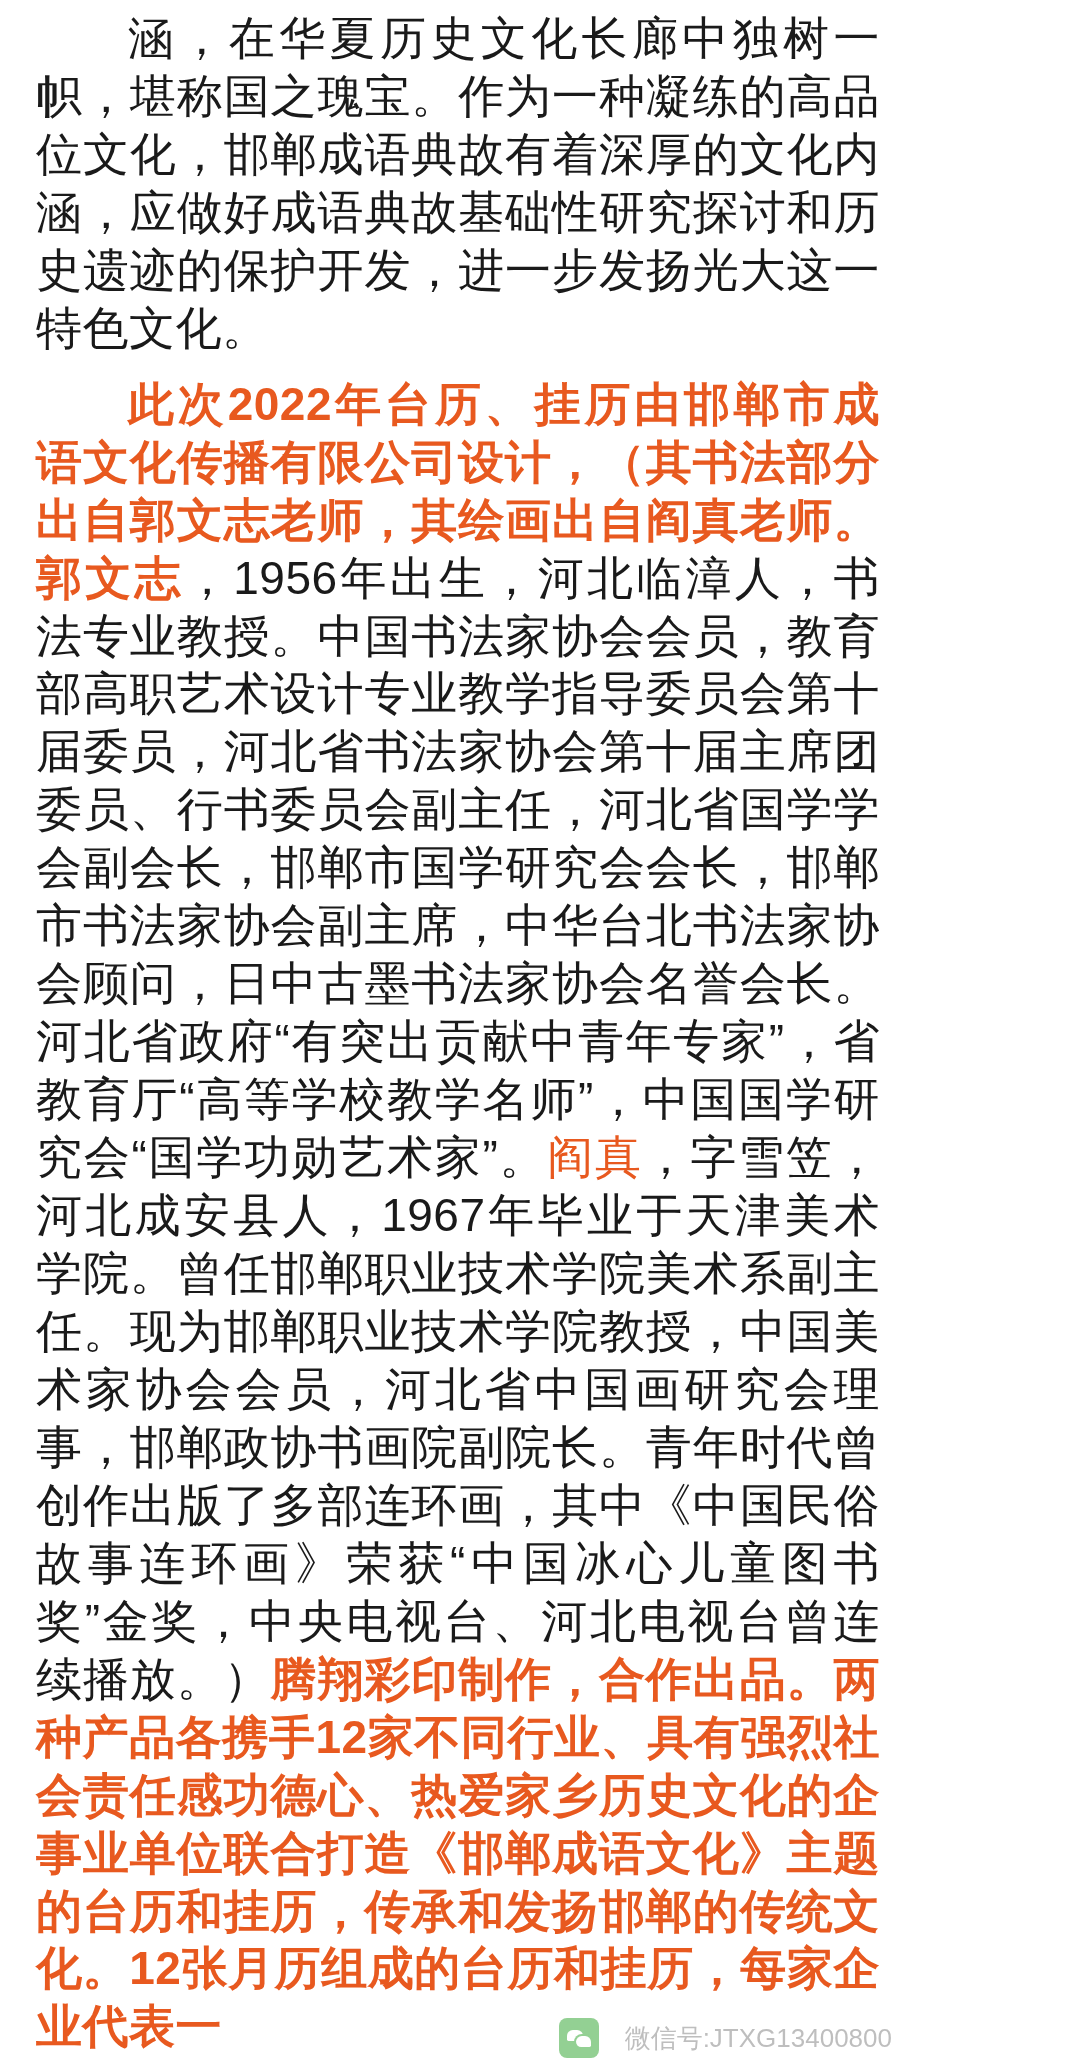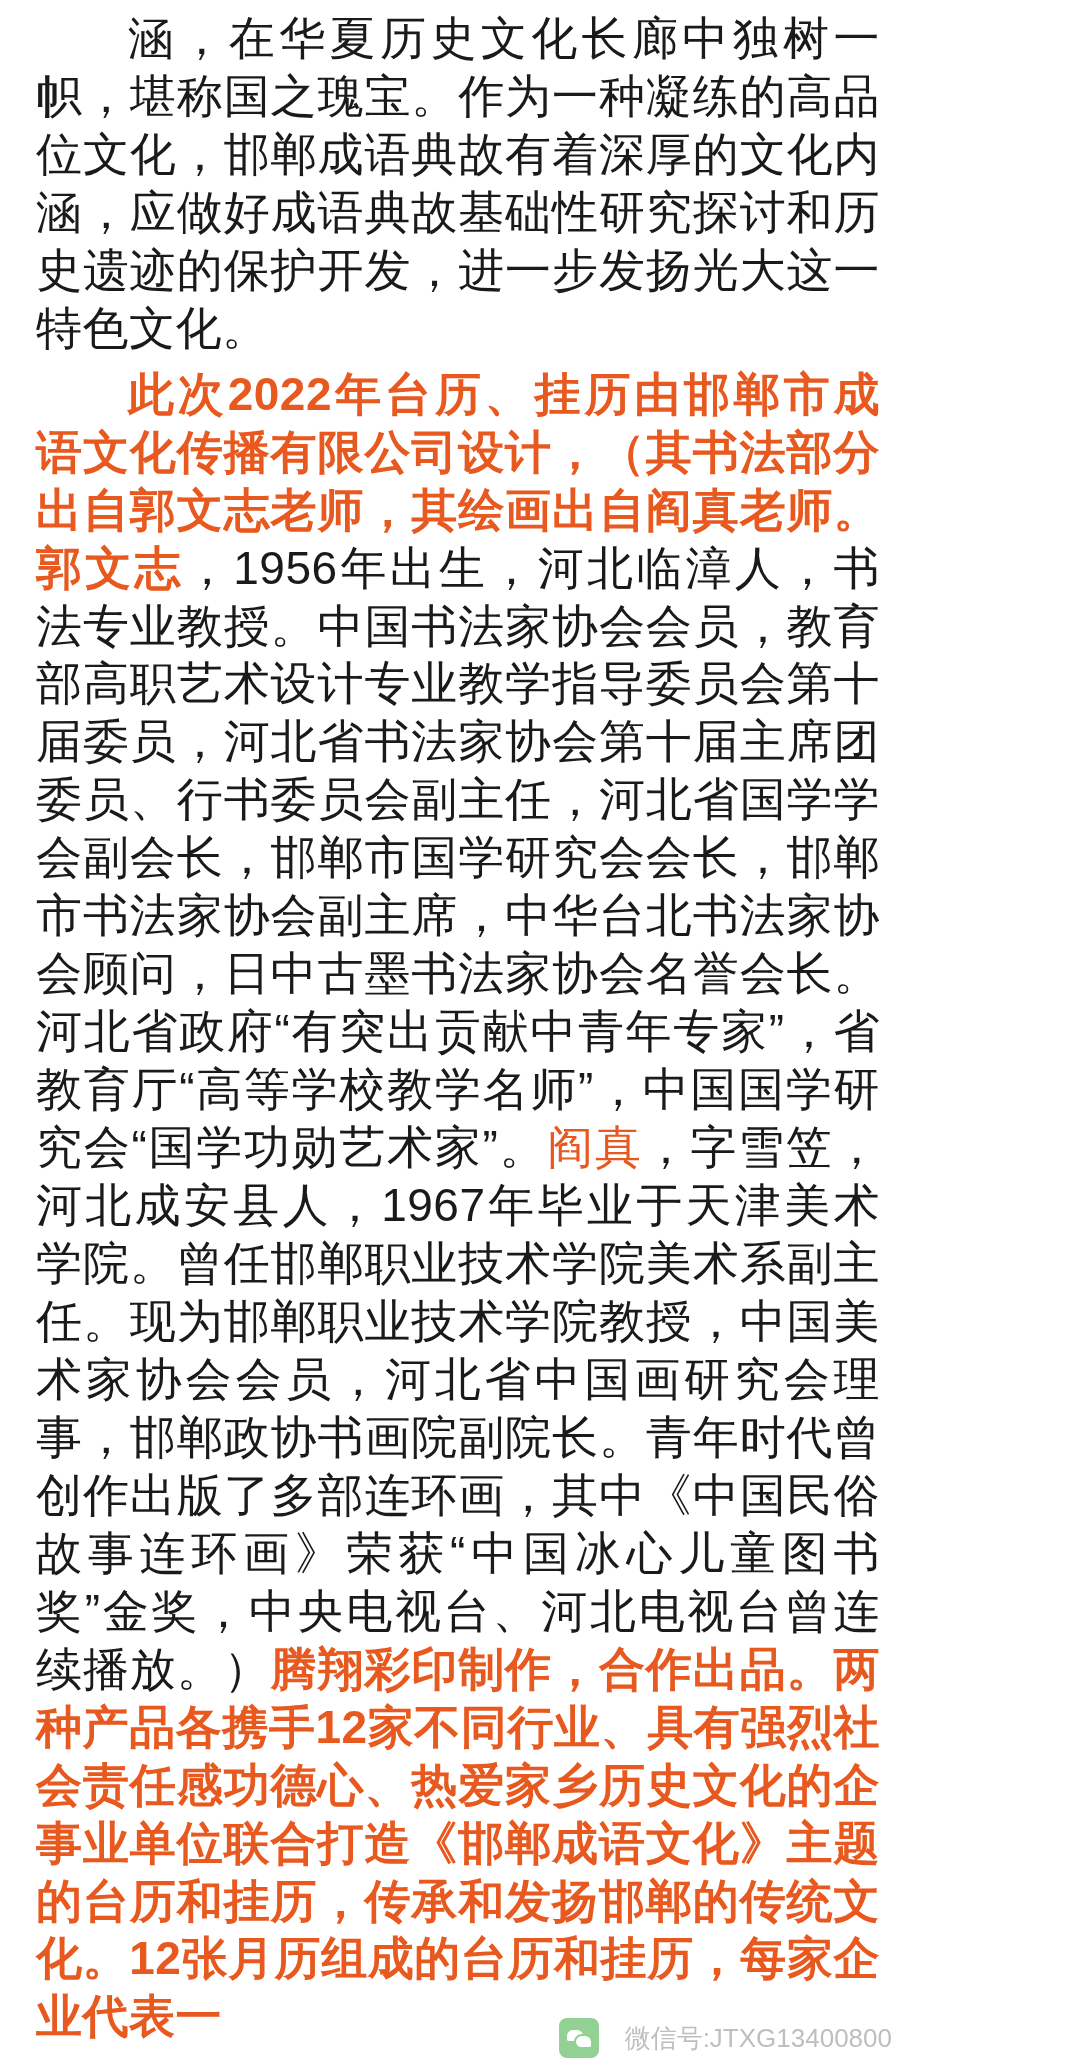--- a/index.html
+++ b/index.html
@@ -27,21 +27,21 @@
     line-height: 1.26;
     color: #1a1a1a;
     text-align: justify;
     text-justify: inter-ideograph;
     letter-spacing: 0.5px;
   }
   .para {
     margin: 0 0 0 0;
   }
   .para + .para {
-    margin-top: 8px;
+    margin-top: 18px;
   }
   .indent {
     text-indent: 2em;
   }
   .accent-bold {
     color: #e8591f;
     font-weight: bold;
   }
   .accent {
     color: #e8591f;

